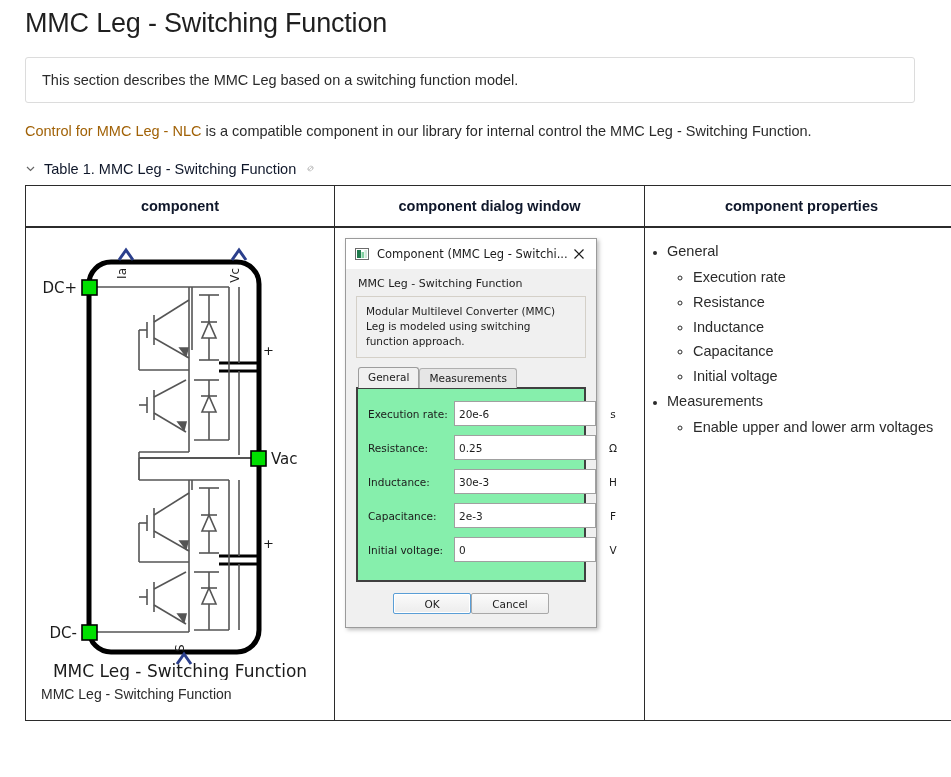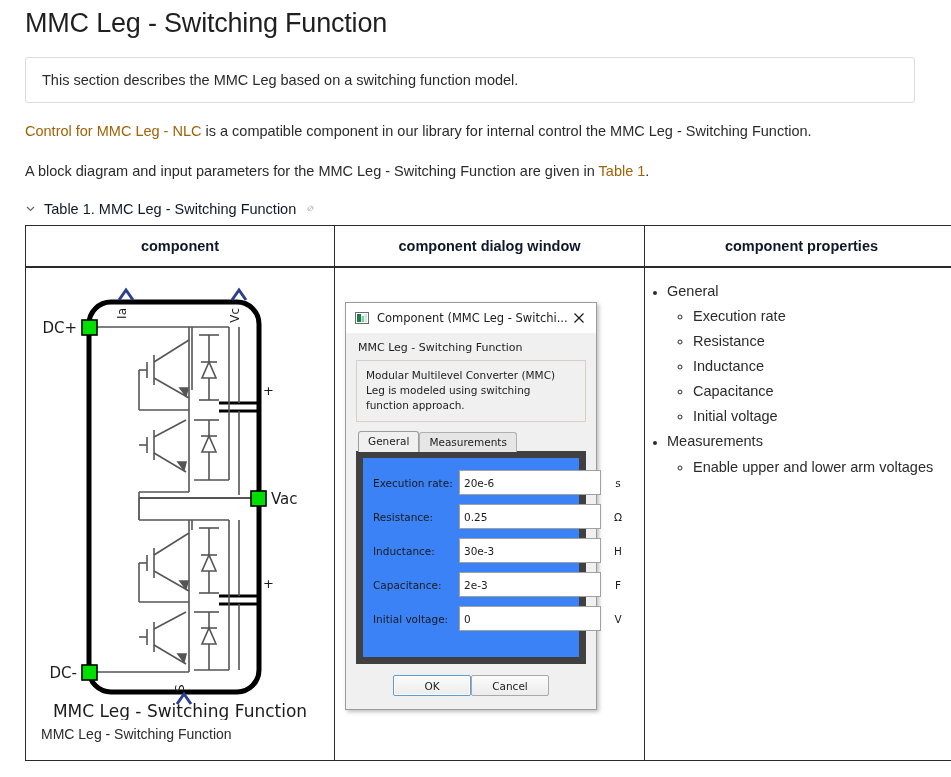--- a/index.html
+++ b/index.html
@@ -120,21 +120,21 @@
   }
   .diagram-wrap svg { display: block; }
 
   
   .dialog {
     position: relative;
     width: 252px;
     background: #f0f0f0;
     border: 1px solid #9b9b9b;
     box-shadow: 2px 2px 4px rgba(0,0,0,0.25);
-    margin: 24px 0 0 2px;
+    margin: 0 0 0 2px;
     font-family: "DejaVu Sans", sans-serif;
     box-sizing: border-box;
   }
   .dlg-titlebar {
     height: 30px;
     background: #ffffff;
     display: flex;
     align-items: center;
     padding: 0 6px 0 9px;
     box-sizing: border-box;
@@ -193,24 +193,24 @@
     line-height: 13px;
   }
   .tab.active {
     background: #f0f0f0;
     padding-bottom: 4px;
     position: relative;
     z-index: 3;
     border-color: #9d9d9d;
   }
   .tabpanel {
-    border: 7px solid #404040;
-    background: #3b82f6;
+    border: 2px solid #404040;
+    background: #86efac;
     margin-top: -1px;
-    padding: 12px 10px 24px 10px;
+    padding: 12px 10px 16px 10px;
     position: relative;
     z-index: 1;
   }
   .field-row {
     display: flex;
     align-items: center;
     margin-bottom: 9px;
   }
   .field-row:last-child { margin-bottom: 2px; }
   .field-label {
@@ -268,23 +268,20 @@
   <h1 class="page-title">MMC Leg - Switching Function</h1>
 
   <div class="note-box">
     <span>This section describes the MMC Leg based on a switching function model.</span>
   </div>
 
   <p class="para">
     <a class="link" href="#">Control for MMC Leg - NLC</a><span> is a compatible component in our library for internal control the MMC Leg - Switching Function.</span>
   </p>
 
-  <p class="para">
-    <span>A block diagram and input parameters for the MMC Leg - Switching Function are given in </span><a class="link" href="#">Table 1</a><span>.</span>
-  </p>
 
   <div class="caption-row">
     <span class="chevron">
       <svg width="11" height="11" viewBox="0 0 11 11">
           <path d="M2 4 L5.5 7.5 L9 4" fill="none" stroke="#666" stroke-width="1.2"></path>
         </svg>
     </span>
     <span>Table 1. MMC Leg - Switching Function</span>
     <span class="anchor-icon">
       <svg width="13" height="13" viewBox="0 0 16 16">

